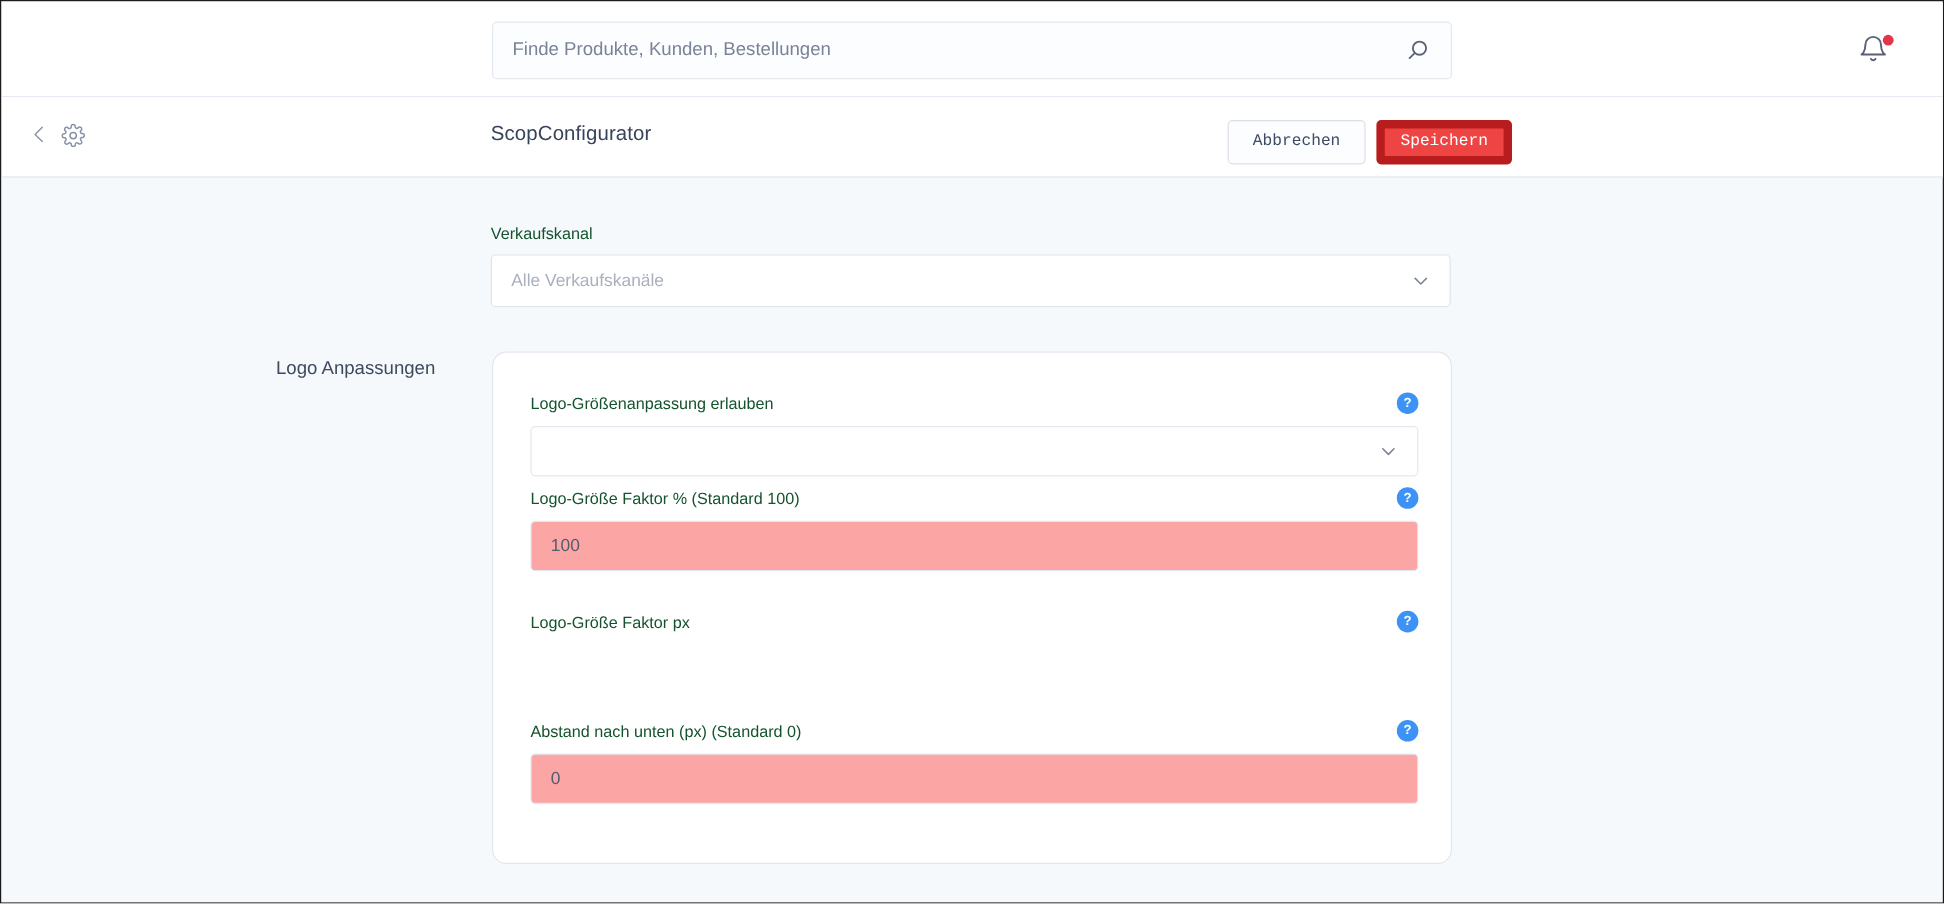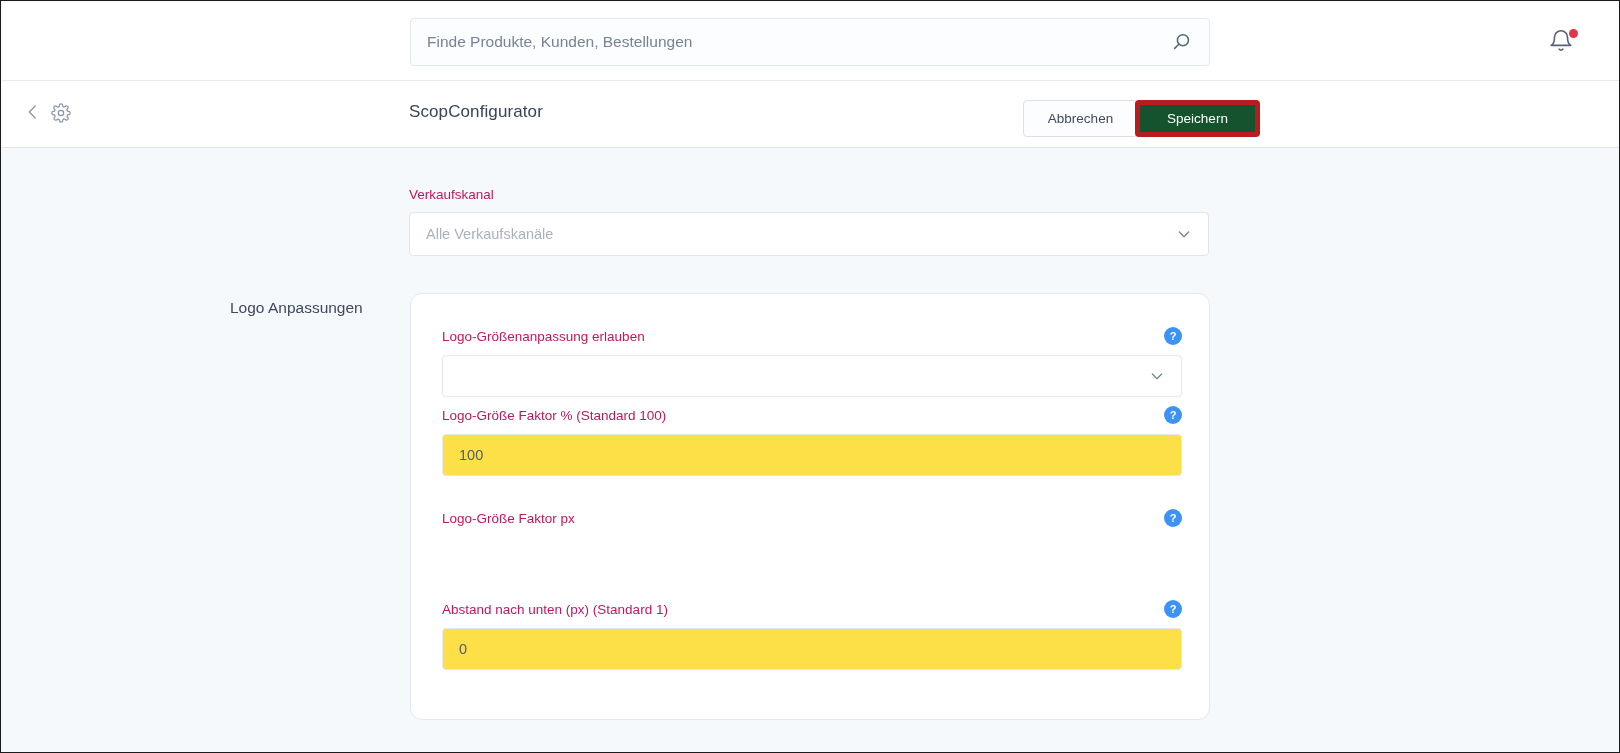--- a/index.html
+++ b/index.html
@@ -101,48 +101,48 @@
     left: 407px; top: 21px;
     font-size: 17px;
     color: #37445a;
     letter-spacing: .1px;
   }
   .btn {
     position: absolute;
     top: 19px;
     height: 37px;
     border-radius: 4px;
-    font-family: Liberation Sans, sans-serif;
+    font-family: Liberation Mono, monospace;
     font-size: 13.5px;
     cursor: pointer;
     display: flex;
     align-items: center;
     justify-content: center;
   }
   .btn-cancel {
     right: 482px;
     width: 115px;
     background: #fcfdfe;
     border: 1px solid #dcdfe6;
     color: #3d4b63;
   }
   .btn-save {
     right: 360px;
-    width: 125px;
-    background: #14532d;
-    border: 5px solid #b91c1c;
+    width: 113px;
+    background: #ef4444;
+    border: 7px solid #b91c1c;
     color: #ffffff;
   }
 
   
   .content { position: absolute; top: 148px; left: 1px; width: 1618px; }
 
   .field-label {
     font-size: 13.5px;
-    color: #be185d;
+    color: #14532d;
   }
   .channel-block {
     position: absolute;
     left: 407px;
     top: 38px;
     width: 800px;
   }
   .channel-block .field-label { display: block; margin-bottom: 10px; }
   .select-box {
     width: 800px;
@@ -196,21 +196,21 @@
     font-weight: bold;
     display: flex;
     align-items: center;
     justify-content: center;
     cursor: pointer;
     flex-shrink: 0;
   }
   .inp {
     width: 100%;
     height: 42px;
-    background: #fde047;
+    background: #fca5a5;
     border: 1px solid #e3e7ef;
     border-radius: 4px;
     padding: 0 16px;
     font-family: "Liberation Sans", sans-serif;
     font-size: 14.5px;
     color: #515c6f;
     outline: none;
   }
   .inp::placeholder { color: #aab0bd; opacity: 1; }
   .sel-inner {
@@ -319,21 +319,21 @@
 
       <div class="cfield f2">
         <div class="row">
           <span class="field-label">Logo-Größe Faktor px</span>
           <span class="help-icon">?</span>
         </div>
       </div>
 
       <div class="cfield f3">
         <div class="row">
-          <span class="field-label">Abstand nach unten (px) (Standard 1)</span>
+          <span class="field-label">Abstand nach unten (px) (Standard 0)</span>
           <span class="help-icon">?</span>
         </div>
         <input class="inp" type="text" value="0" style="">
       </div>
 
     </div>
   </div>
 </div>
 
 </body></html>

